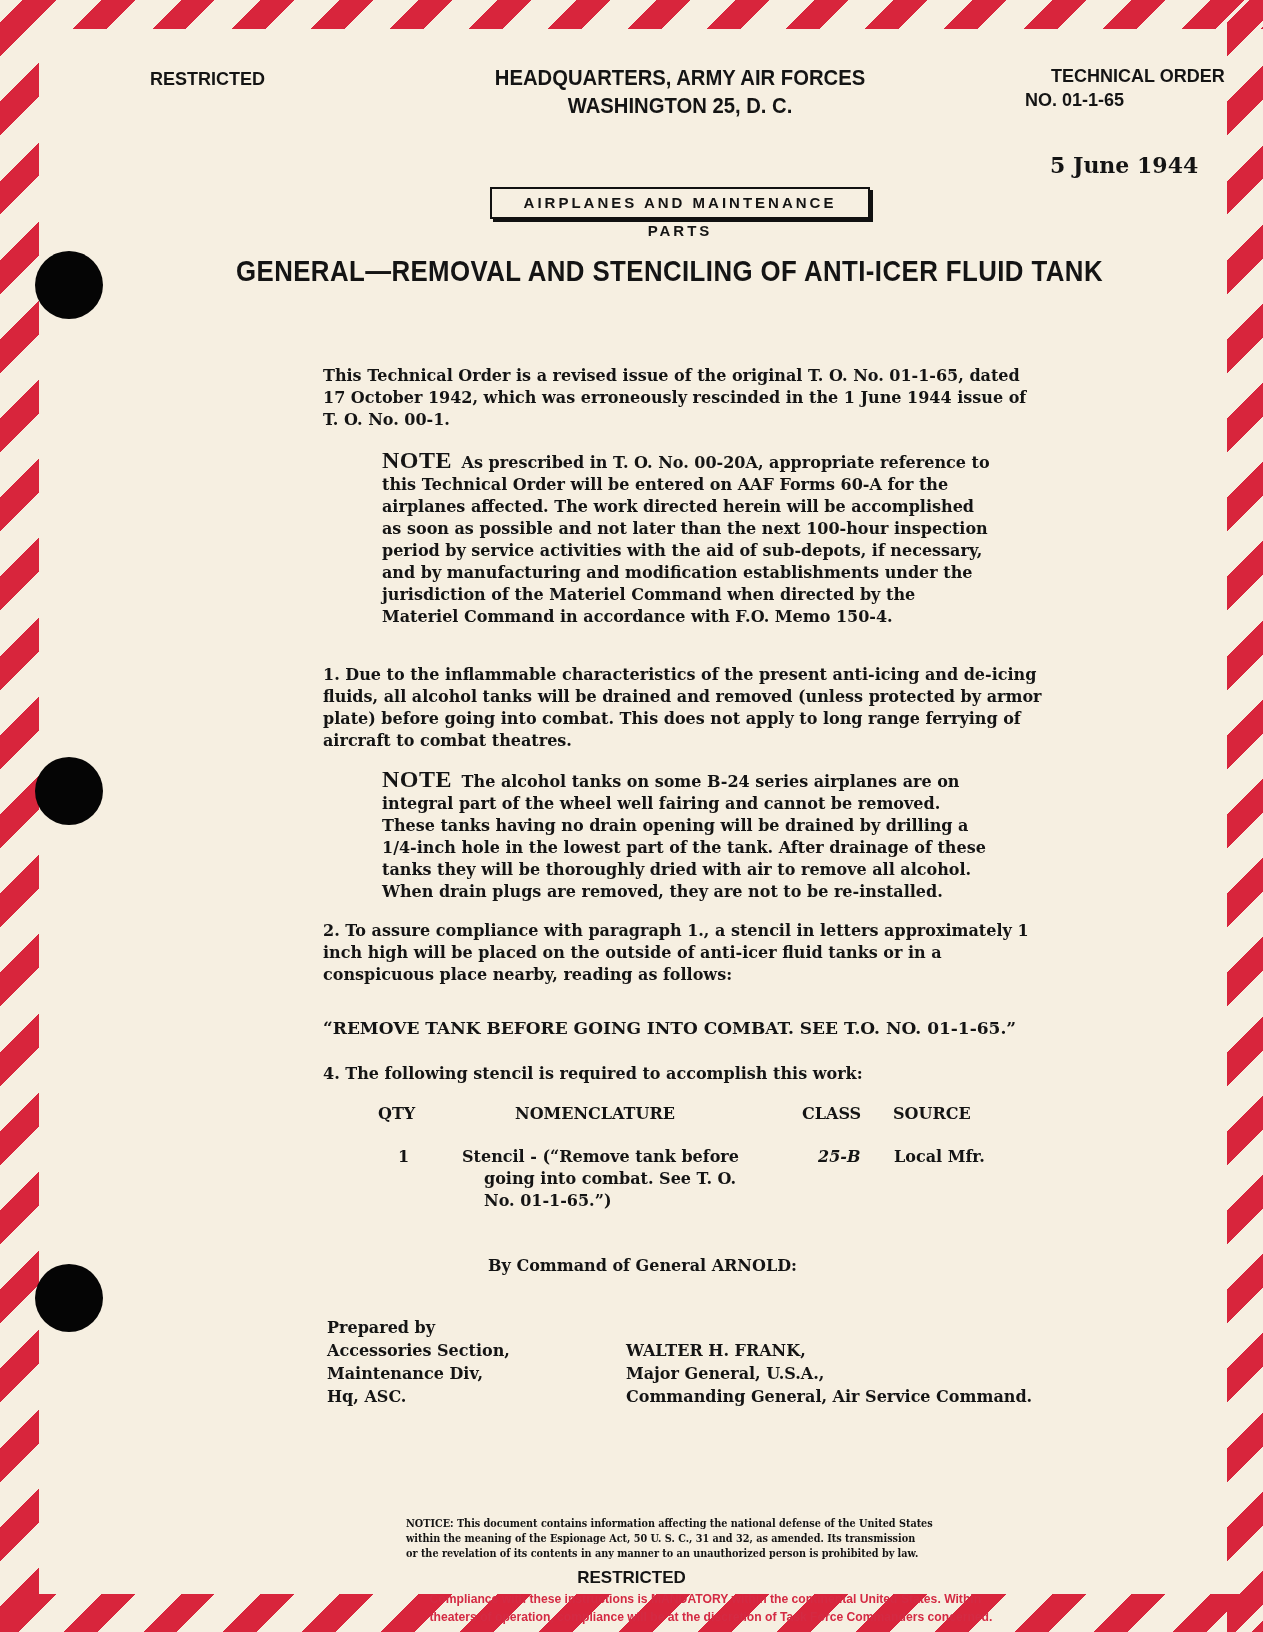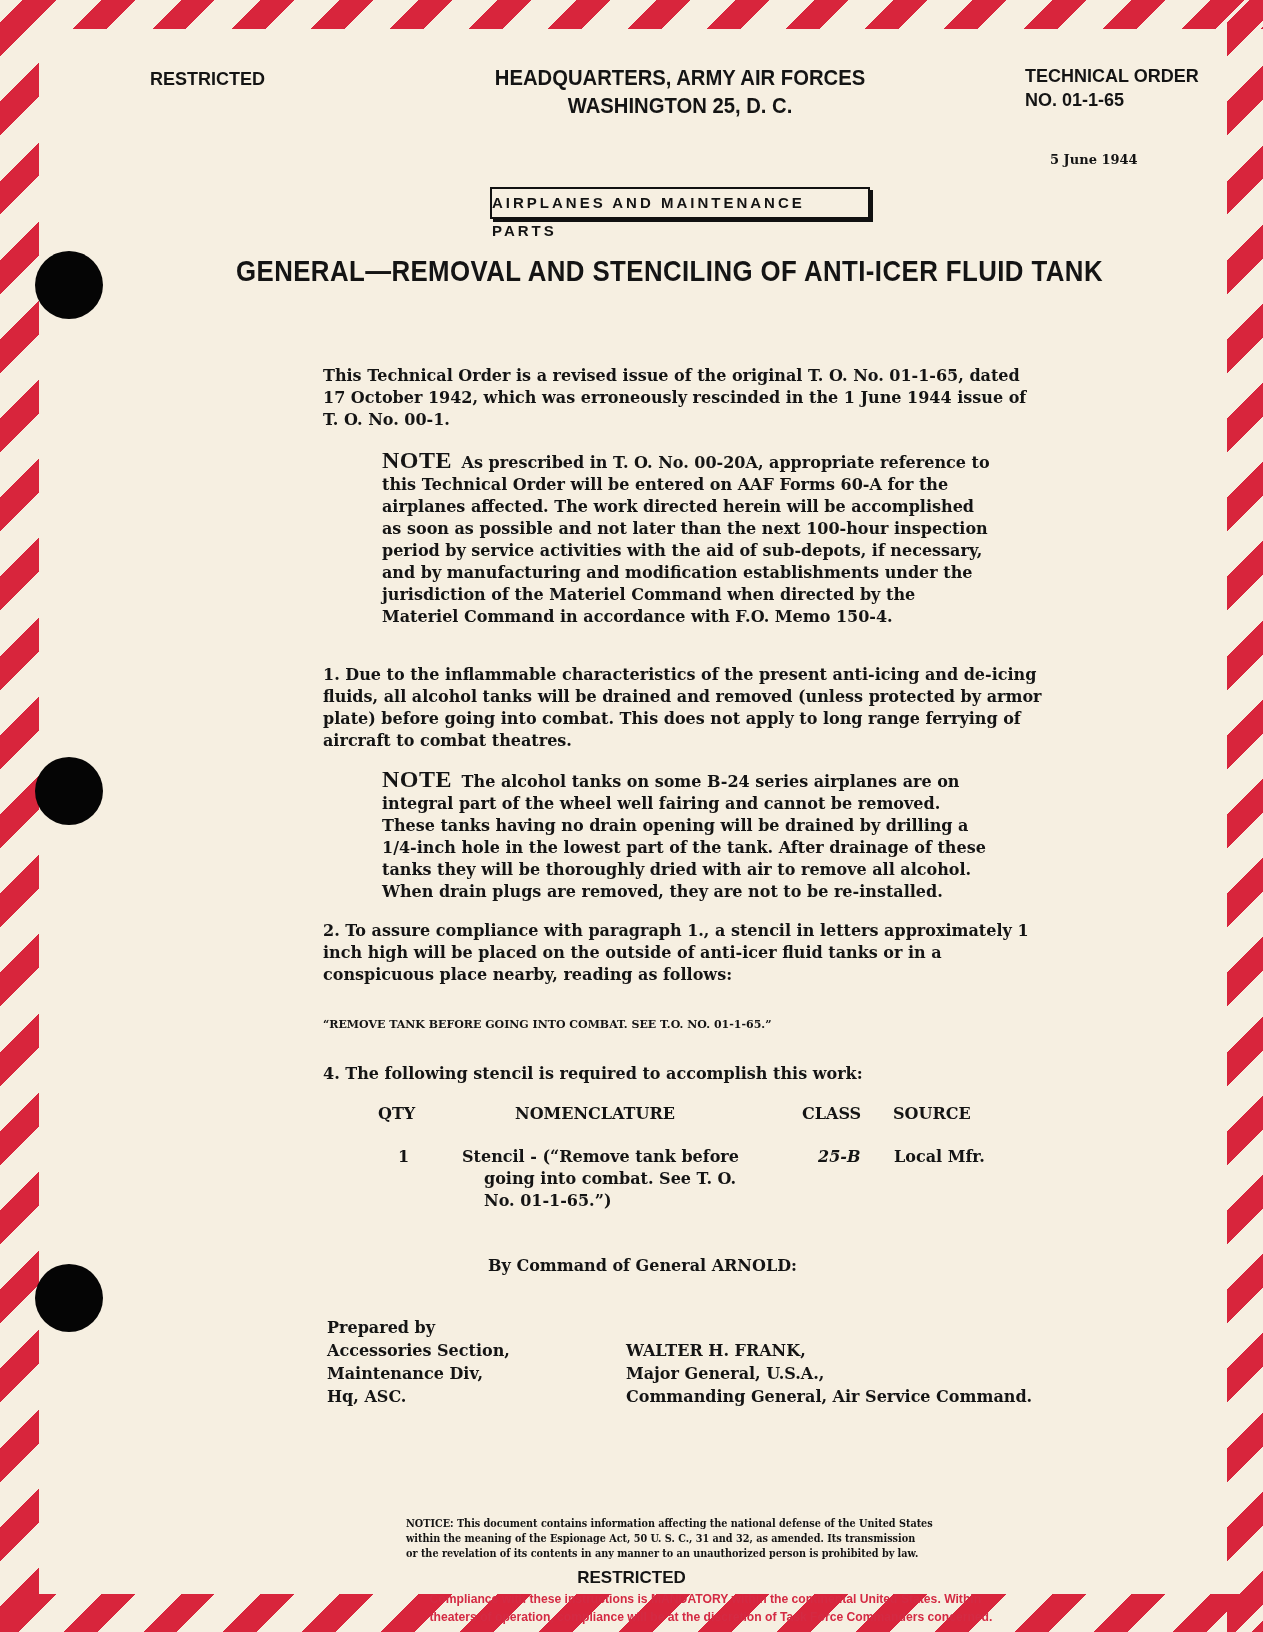--- a/index.html
+++ b/index.html
@@ -36,48 +36,48 @@
       background: #050505; left: 35px;
     }
     .abs { position: absolute; }
     .hdr-sans {
       font-family: "Liberation Sans", "DejaVu Sans", sans-serif;
       font-weight: bold; letter-spacing: 0px;
     }
     .restricted-top { left: 150px; top: 69px; font-size: 18px; }
     .hq { left: 440px; top: 64px; width: 480px; text-align: center; font-size: 22px; line-height: 28px; transform: scaleX(0.92); transform-origin: center; }
     .to { left: 1025px; top: 64px; font-size: 18px; line-height: 24px; }
-    .to .line1 { display: block; }
+    .to .line1 { display: block; margin-left: 26px; }
     .to .line2 { display: block; }
-    .date { left: 1050px; top: 152px; font-size: 13px; font-weight: bold; }
+    .date { left: 1050px; top: 152px; font-size: 22px; font-weight: bold; }
     .cat-box {
       left: 490px; top: 187px; width: 376px; height: 28px;
       border: 2px solid #111; box-shadow: 3px 3px 0 #111;
       font-family: "Liberation Sans", "DejaVu Sans", sans-serif; font-weight: bold;
-      font-size: 15px; letter-spacing: 3px; line-height: 28px;
+      font-size: 15px; letter-spacing: 3px; text-align: center; line-height: 28px;
     }
     .title {
       left: 236px; top: 254px; width: 900px;
       font-family: "Liberation Sans", "DejaVu Sans", sans-serif; font-weight: bold;
       font-size: 30px; letter-spacing: 0.5px; white-space: nowrap;
       transform: scaleX(0.86); transform-origin: left;
     }
     .body-text { font-size: 16px; font-weight: bold; line-height: 22px; }
     .p { position: absolute; }
     .p-intro { left: 323px; top: 365px; width: 712px; }
     .note { position: absolute; }
     .note-label {
       font-family: Liberation Serif, serif; font-weight: bold;
       font-size: 24px; letter-spacing: 0.5px; margin-right: 4px;
     }
     .note1 { left: 382px; top: 449px; width: 615px; }
     .p1 { left: 323px; top: 664px; width: 735px; }
     .note2 { left: 382px; top: 768px; width: 615px; }
     .p2 { left: 323px; top: 920px; width: 735px; }
-    .quote { left: 323px; top: 1018px; font-size: 11px; font-weight: bold; }
+    .quote { left: 323px; top: 1018px; font-size: 17px; font-weight: bold; }
     .p3 { left: 323px; top: 1063px; }
     .tbl { position: absolute; left: 370px; top: 1103px; width: 640px; font-size: 16px; font-weight: bold; line-height: 22px; }
     .tbl .col { position: absolute; }
     .c-qty { left: 8px; }
     .c-nom { left: 145px; }
     .c-class { left: 420px; margin-left: 12px; }
     .c-src { left: 523px; }
     .row1 { position: absolute; top: 43px; left: 0; width: 640px; }
     .row1 .c-qty { left: 28px; }
     .row1 .c-nom { left: 92px; width: 300px; }

